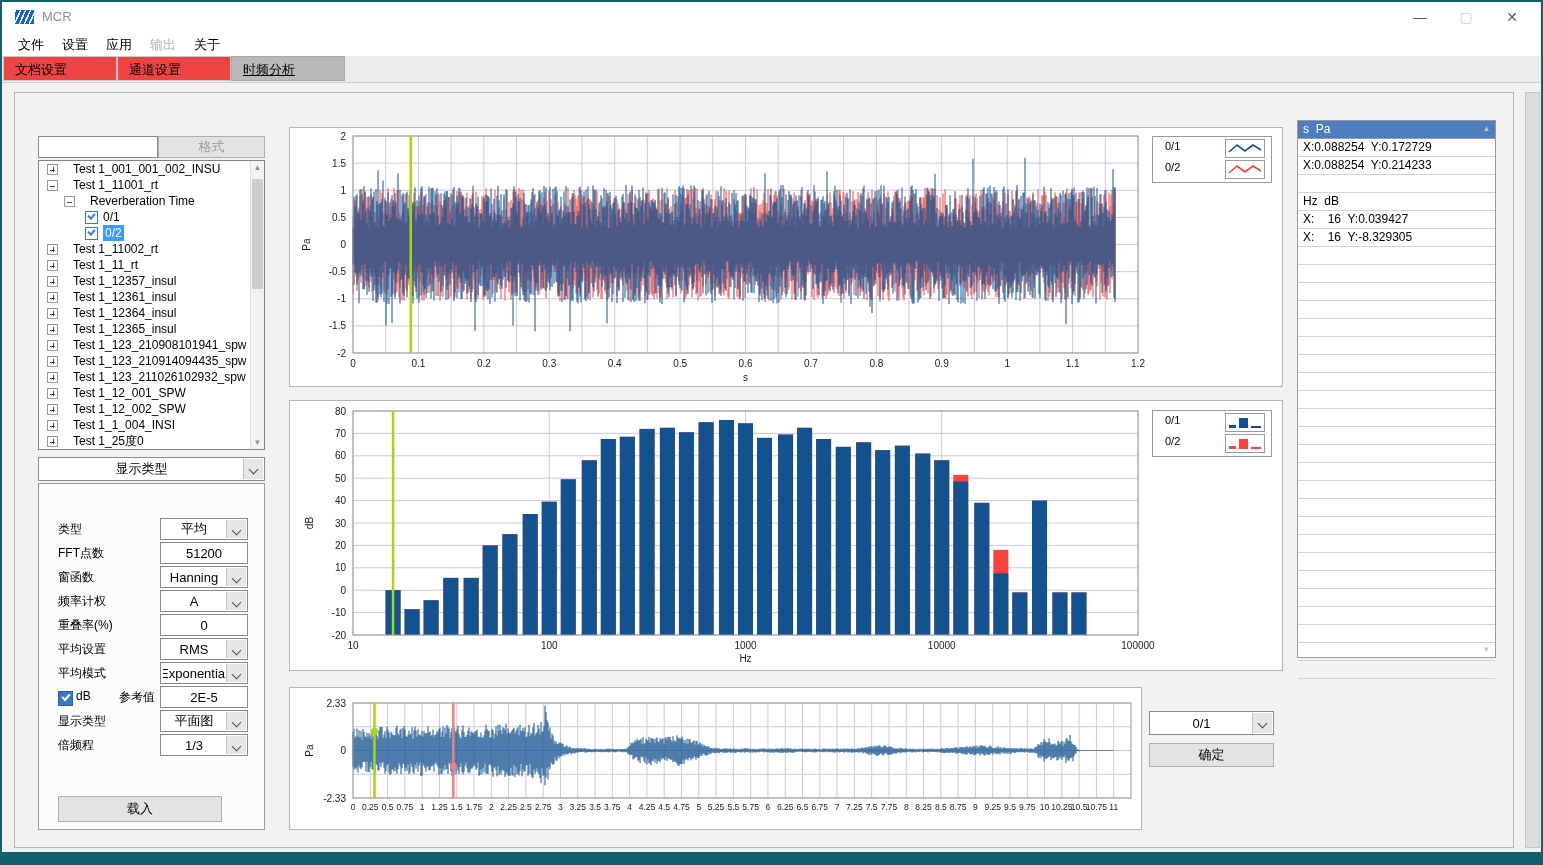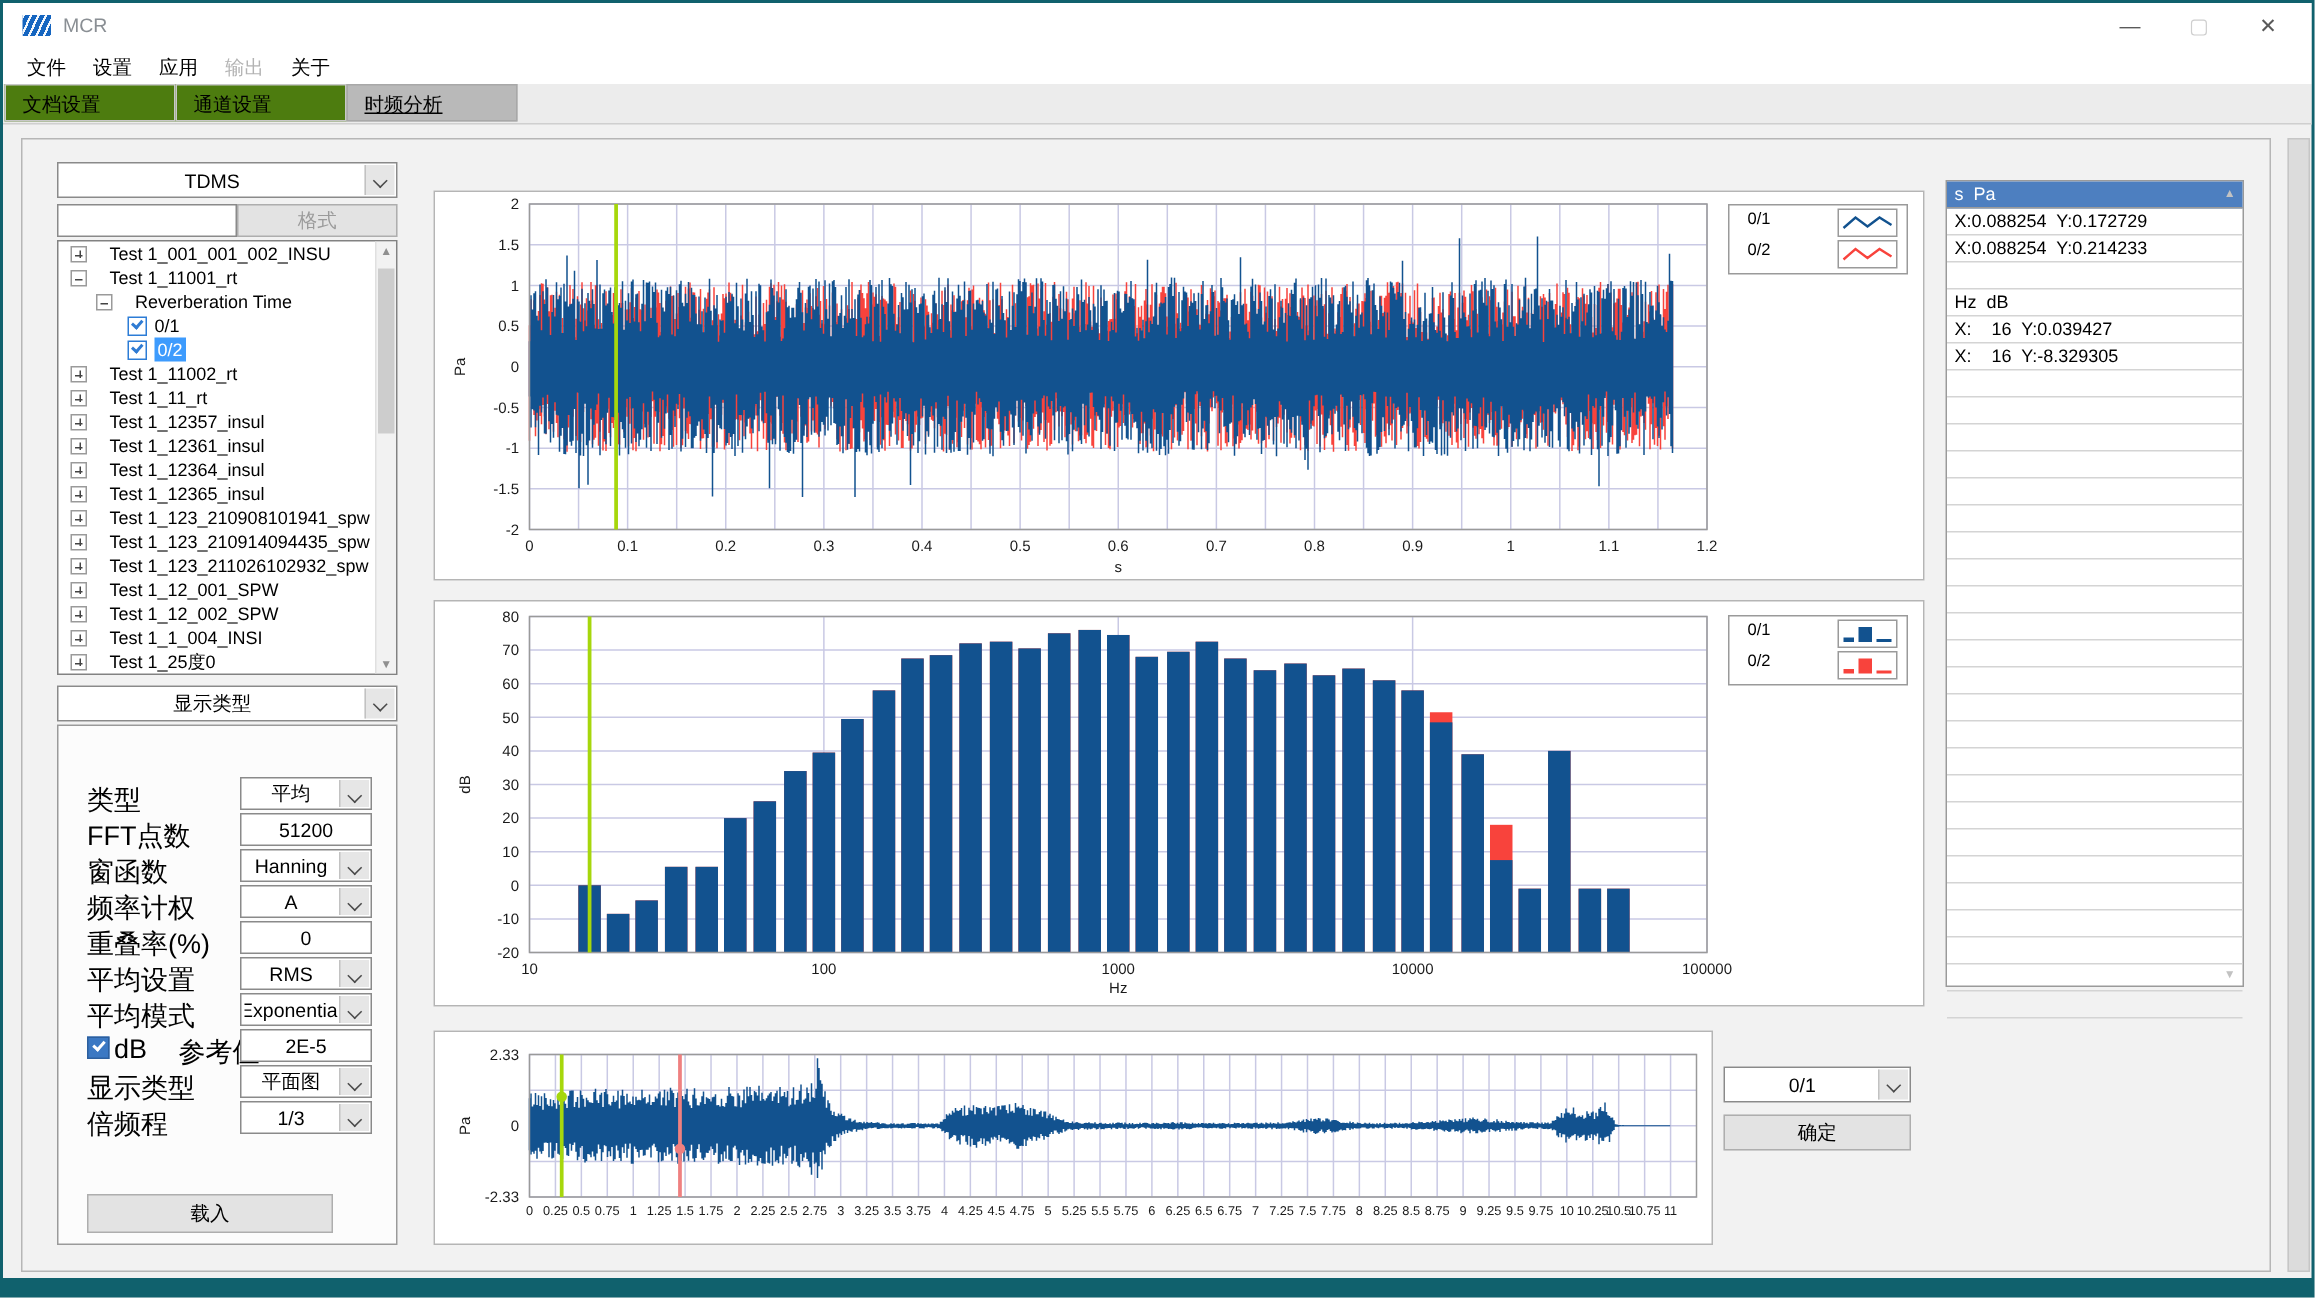--- a/index.html
+++ b/index.html
@@ -19,21 +19,21 @@
   .winbtn{position:absolute;top:0;width:46px;height:30px;text-align:center;line-height:30px;color:#5a5a5a;font-size:14px;}
   #btn-min{right:98px;}
   #btn-max{right:52px;color:#cfcfcf;}
   #btn-close{right:6px;}
   
   #menubar{position:absolute;left:0;top:30px;width:100%;height:24px;background:#ffffff;}
   .menu-item{position:absolute;top:3px;height:19px;line-height:19px;padding:0 6px;}
   .menu-item.disabled{color:#b3b3b3;}
   
   #tabstrip{position:absolute;left:0;top:54px;width:100%;height:26px;background:#ececec;border-bottom:1px solid #cfcfcf;}
-  .tab{position:absolute;top:0;height:25px;line-height:25px;padding-left:11px;background:#4d7c0f;border:1px solid #c8c8c8;box-sizing:border-box;}
+  .tab{position:absolute;top:0;height:25px;line-height:25px;padding-left:11px;background:#ef4444;border:1px solid #c8c8c8;box-sizing:border-box;}
   .tab.active{background:#b9b9b9;border-color:#a8a8a8;text-decoration:underline;}
   
   #content-frame{position:absolute;left:12px;top:90px;width:1500px;height:756px;border:1px solid #b6b6b6;background:#f2f2f2;box-sizing:border-box;}
   #main-vscroll{position:absolute;right:1px;top:90px;width:15px;height:756px;background:#dcdcdc;border:1px solid #c6c6c6;box-sizing:border-box;}
   
   .combo{position:absolute;background:#fff;border:1px solid #8a8a8a;box-sizing:border-box;text-align:center;}
   .combo .val{position:absolute;left:2px;right:22px;top:0;bottom:0;display:flex;align-items:center;justify-content:center;overflow:hidden;white-space:nowrap;}
   .combo .arrowbox{position:absolute;right:1px;top:1px;bottom:1px;width:19px;background:#e6e6e6;border-left:1px solid #c2c2c2;}
   .chev{position:absolute;left:6px;top:7px;width:6px;height:6px;border-left:1.6px solid #4a4a4a;border-bottom:1.6px solid #4a4a4a;transform:rotate(-45deg);}
   .textbox{position:absolute;background:#fff;border:1px solid #8a8a8a;box-sizing:border-box;display:flex;align-items:center;justify-content:center;}
@@ -46,21 +46,21 @@
   .expander.plus:after{content:"";position:absolute;left:4.5px;top:2px;width:1px;height:5px;background:#444;}
   .tree-check{position:absolute;top:2px;width:11px;height:11px;border:1px solid #2c7cd6;background:#fff;}
   .tree-check:before{content:"";position:absolute;left:2px;top:1px;width:5px;height:3px;border-left:2px solid #2f7bd3;border-bottom:2px solid #2f7bd3;transform:rotate(-48deg);}
   .tree-label{position:absolute;top:0;}
   .tree-label.sel{background:#3d9bfd;color:#fff;padding:0 2px;}
   #tree-scroll{position:absolute;right:0;top:0;width:13px;height:100%;background:#f2f2f2;border-left:1px solid #e0e0e0;}
   #tree-thumb{position:absolute;left:1px;top:18px;width:11px;height:110px;background:#cdcdcd;}
   .scroll-arrow{position:absolute;left:0;width:13px;text-align:center;font-size:8px;color:#8f8f8f;}
   
   #params-panel{position:absolute;left:36px;top:481px;width:227px;height:347px;background:#fcfcfc;border:1px solid #9a9a9a;box-sizing:border-box;}
-  .param-label{position:absolute;left:19px;font-size:18px;}
+  .param-label{position:absolute;left:19px;font-size:12px;}
   
   .chart-box{position:absolute;background:#fff;border:1px solid #b5b5b5;box-sizing:border-box;}
   .legend-box{position:absolute;background:#fff;border:1px solid #9a9a9a;}
   .legend-row{position:relative;height:21px;}
   .legend-label{position:absolute;left:12px;top:3px;font-size:11px;}
   .legend-sym{position:absolute;right:6px;top:2px;width:38px;height:17px;border:1px solid #9a9a9a;}
   
   #readout-panel{position:absolute;left:1295px;top:118px;width:199px;height:538px;background:#fff;border:1px solid #9a9a9a;box-sizing:border-box;}
   .ro-row{position:relative;height:17px;line-height:17px;font-size:12px;padding-left:5px;border-bottom:1px solid #d4d4d4;white-space:pre;overflow:hidden;}
   .ro-row.hdr{background:#4d7fc0;color:#fff;border-bottom:1px solid #9a9a9a;}
@@ -94,26 +94,20 @@
     </div>
   <div id="tabstrip">
       <div class="tab" style="left: 1px; width: 114px;">文档设置</div>
       <div class="tab" style="left: 115px; width: 114px;">通道设置</div>
       <div class="tab active" style="left: 229px; width: 114px;">时频分析</div>
     </div>
 
   <div id="content-frame"></div>
   <div id="main-vscroll"></div>
 
-  <div class="combo" style="left:36px;top:106px;width:227px;height:24px;">
-    <span class="val">TDMS</span>
-    <span class="arrowbox">
-        <span class="chev"></span>
-      </span>
-  </div>
   <div class="textbox" style="left:36px;top:134px;width:120px;height:22px;">
     <span></span>
   </div>
   <div class="btn" style="left:156px;top:134px;width:107px;height:22px;color:#9b9b9b;">
     <span>格式</span>
   </div>
 
   <div id="tree-panel">
     <div id="tree-rows">
         <div class="tree-row">

